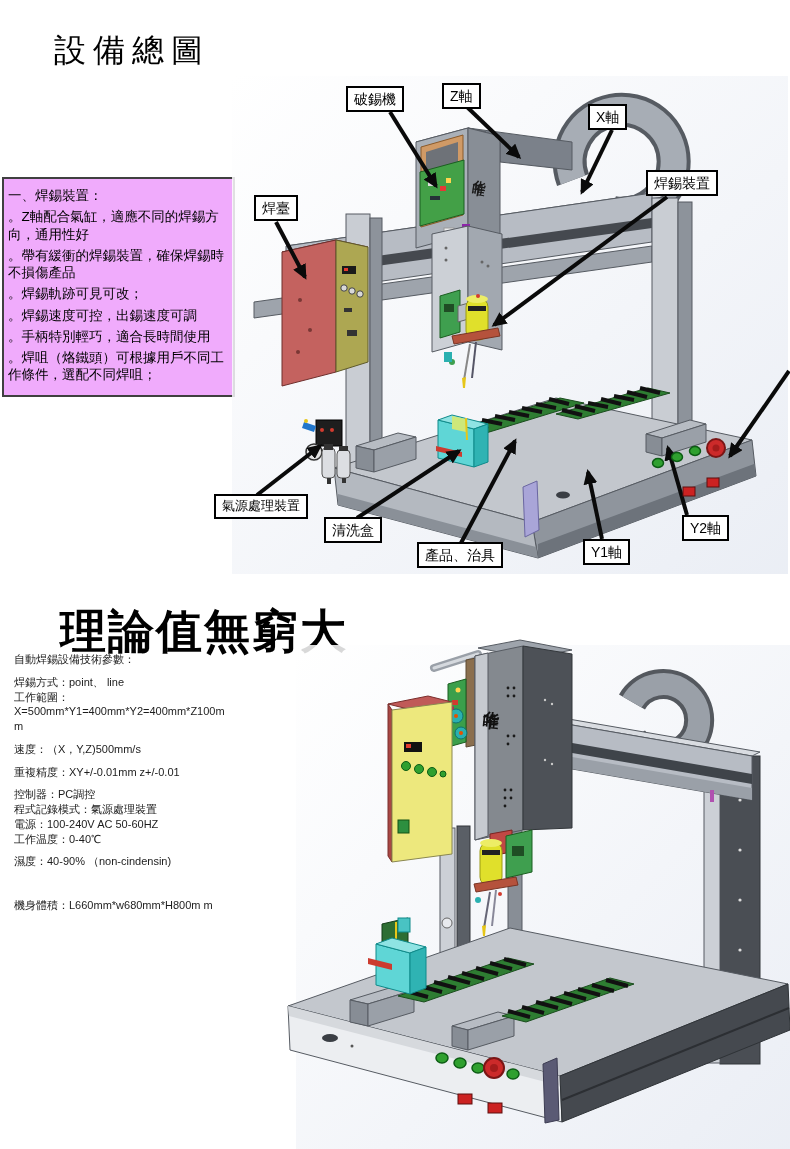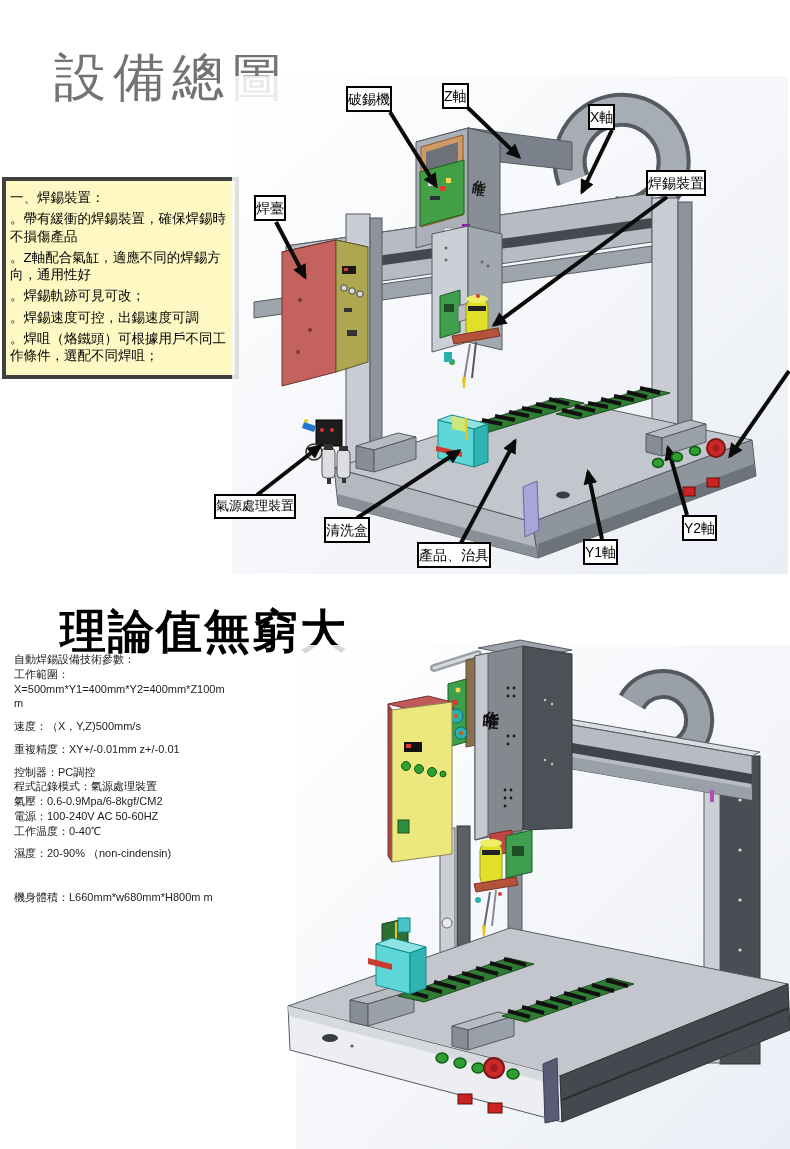--- a/index.html
+++ b/index.html
@@ -1,67 +1,68 @@
 <!DOCTYPE html>
 <html><head>
 <meta charset="utf-8">
 <style>
   html,body{margin:0;padding:0;}
   body{width:790px;height:1149px;position:relative;background:#ffffff;overflow:hidden;
        font-family:"Liberation Sans",sans-serif;color:#111;}
   .title1{position:absolute;left:54px;top:8px;font-family:"Liberation Serif",serif;
-          font-size:52px;letter-spacing:7px;font-weight:500;color:#737373;}
+          font-size:32px;letter-spacing:7px;font-weight:500;color:#000000;}
   .title2{position:absolute;left:60px;top:570px;font-family:"Liberation Serif",serif;
           font-size:46px;letter-spacing:2px;font-weight:700;color:#000;}
-  .infobox{position:absolute;left:2px;top:177px;width:222px;border:4px solid #404040;
-           background:#fef9c3;padding:6px 3px 7px 4px;font-size:13.5px;line-height:1.28;color:#000;}
+  .infobox{position:absolute;left:2px;top:177px;width:222px;border:2px solid #404040;
+           background:#f0abfc;padding:6px 3px 7px 4px;font-size:13.5px;line-height:1.28;color:#000;}
   .infobox p{margin:4px 0;}
   .infobox p:first-child{margin-top:2px;}
   .specs{position:absolute;left:14px;top:652px;width:302px;font-size:11px;
          line-height:1.25;color:#1c1c1c;}
   .specs p{margin:1px 0;}
   .specs p.g8{margin-top:9px;}
   .specs p.g12{margin-top:30px;}
-  .callout{position:absolute;background:#fff;border:2px solid #000;padding:1px 0;
+  .callout{position:absolute;background:#fff;border:2px solid #000;padding:1px 6px;
            font-size:14px;line-height:1.45;white-space:nowrap;color:#000;z-index:3;text-align:right;}
   .callout.small{font-size:13px;margin-left:8px;}
   svg.scene{position:absolute;left:0;top:0;z-index:1;}
   .brand{position:absolute;z-index:2;writing-mode:vertical-rl;font-weight:bold;color:#1b1b1b;
          font-family:"Liberation Sans",sans-serif;letter-spacing:2px;}
   .brand.b1{left:472px;top:170px;font-size:13px;transform:rotate(9deg);}
   .brand.b2{left:482px;top:698px;font-size:16px;transform:rotate(6deg);color:#101010;}
 </style>
 </head>
 <body>
 
 <h1 class="title1">設備總圖</h1>
 <h1 class="title2">理論值無窮大</h1>
 
 <div class="infobox">
   <p>一、焊錫裝置：</p>
+  <p>。Z軸配合氣缸，適應不同的焊錫方向，通用性好</p>
   <p>。帶有緩衝的焊錫裝置，確保焊錫時不損傷產品</p>
-  <p>。Z軸配合氣缸，適應不同的焊錫方向，通用性好</p>
   <p>。焊錫軌跡可見可改；</p>
   <p>。焊錫速度可控，出錫速度可調</p>
+  <p>。手柄特別輕巧，適合長時間使用</p>
   <p>。焊咀（烙鐵頭）可根據用戶不同工作條件，選配不同焊咀；</p>
 </div>
 
 <div class="specs">
   <p>自動焊錫設備技術參數：</p>
+  <p class="g8">焊錫方式：point、 line</p>
   <p>工作範圍：</p>
   <p>X=500mm*Y1=400mm*Y2=400mm*Z100m</p>
   <p>m</p>
   <p class="g8">速度：（X，Y,Z)500mm/s</p>
   <p class="g8">重複精度：XY+/-0.01mm z+/-0.01</p>
   <p class="g8">控制器：PC調控</p>
   <p>程式記錄模式：氣源處理裝置</p>
-  <p>氣壓：0.6-0.9Mpa/6-8kgf/CM2</p>
   <p>電源：100-240V AC 50-60HZ</p>
   <p>工作温度：0-40℃</p>
-  <p class="g8">濕度：20-90% （non-cindensin)</p>
+  <p class="g8">濕度：40-90% （non-cindensin)</p>
   <p class="g12">機身體積：L660mm*w680mm*H800m m</p>
 </div>
 
 <div class="callout" style="left:346px;top:86px">破錫機</div>
 <div class="callout" style="left:442px;top:83px">Z軸</div>
 <div class="callout" style="left:588px;top:104px">X軸</div>
 <div class="callout" style="left:646px;top:170px">焊錫裝置</div>
 <div class="callout" style="left:254px;top:195px">焊臺</div>
 <div class="callout small" style="left:206px;top:494px">氣源處理裝置</div>
 <div class="callout" style="left:324px;top:517px">清洗盒</div>

